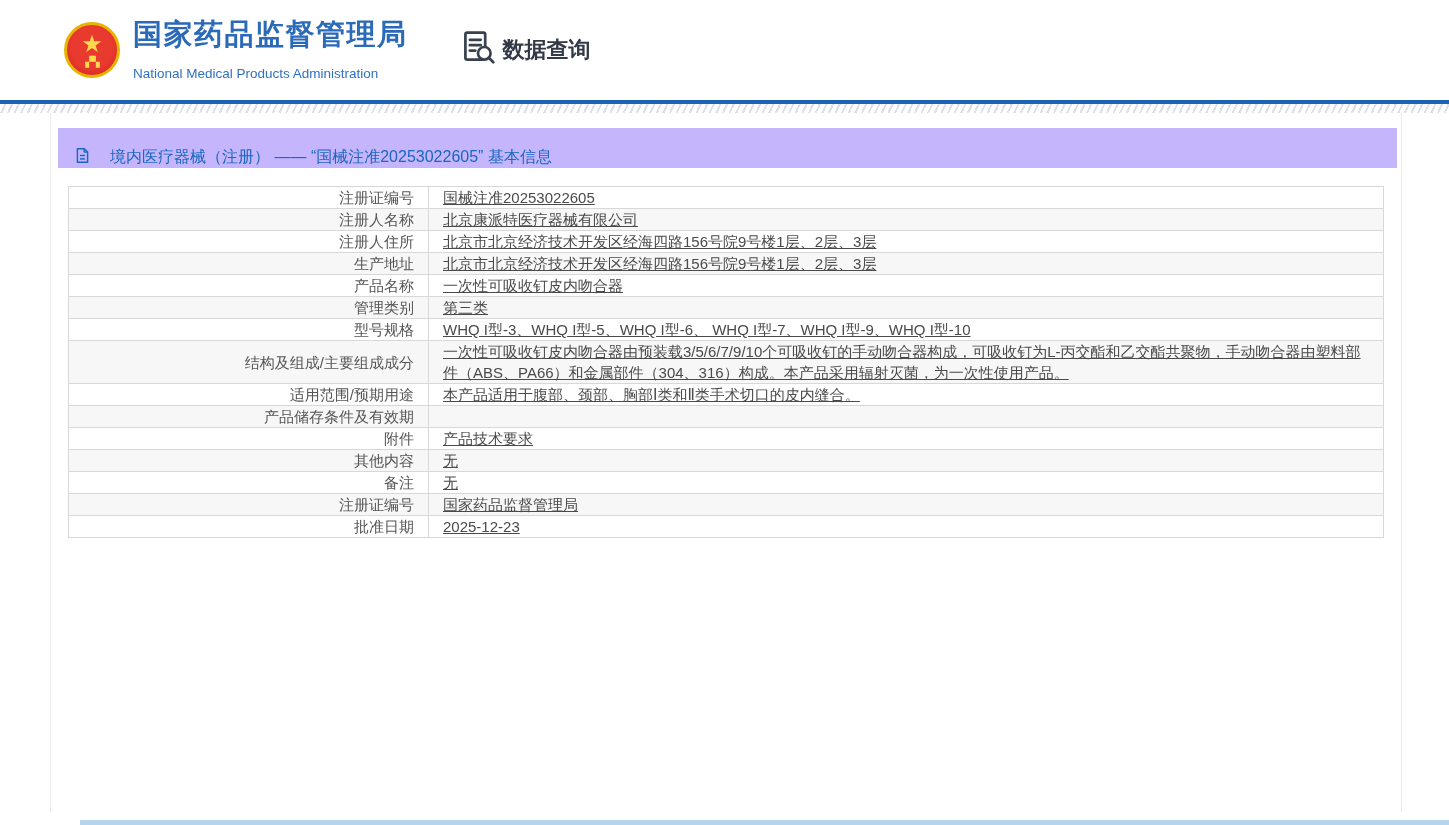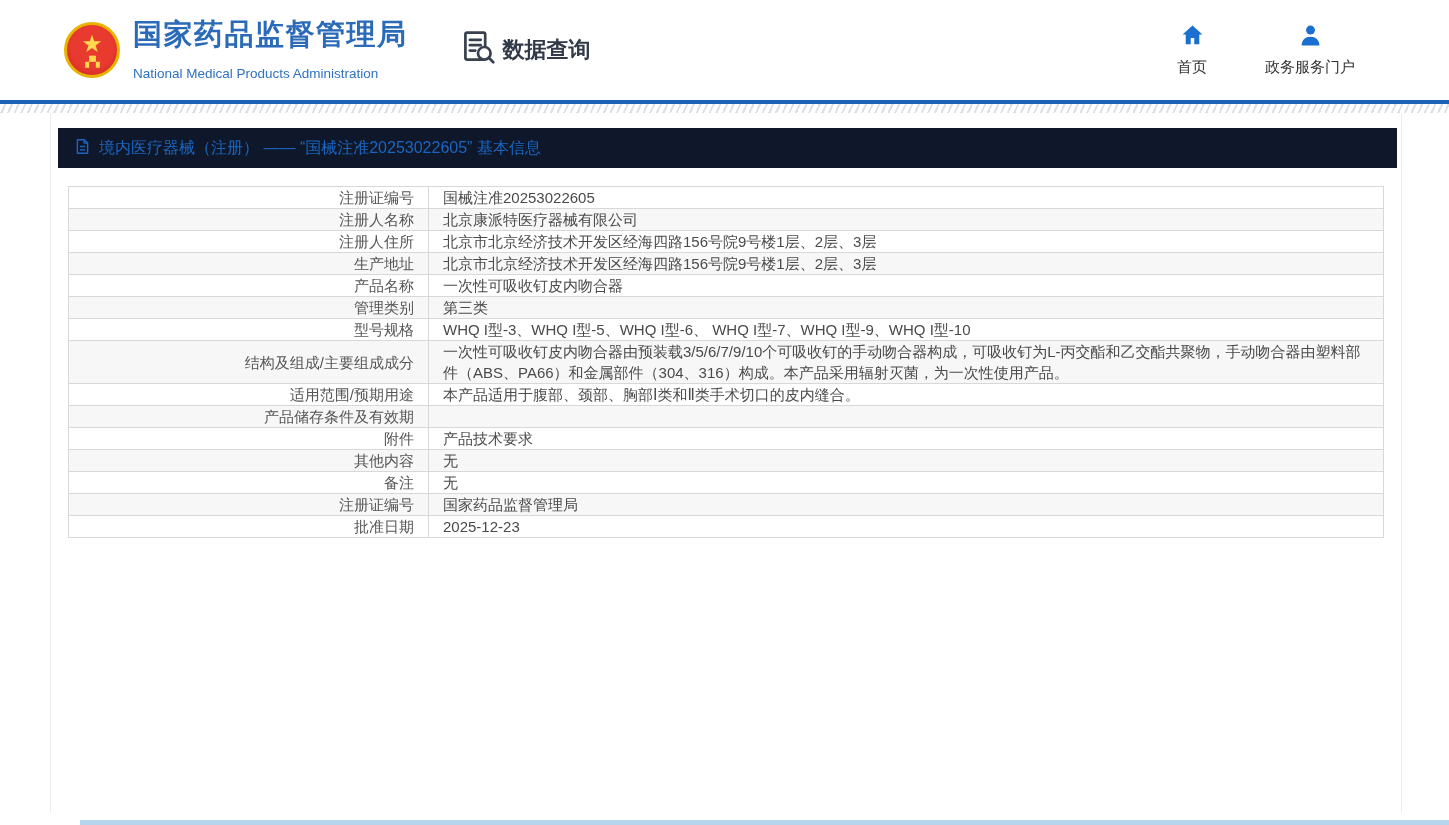--- a/index.html
+++ b/index.html
@@ -33,31 +33,31 @@
   .divider-blue { height:4px; background:#1c63b8; }
   .hatch { height:9px; background:repeating-linear-gradient(115deg,#ffffff 0 4px,#dde1e6 4px 6px); }
 
   
   .card {
     margin-left:50px; width:1352px; height:699px;
     border-left:1px solid #ececec; border-right:1px solid #ececec;
     background:#fff; padding-top:15px; position:relative;
   }
   .breadcrumb-bar {
-    height:40px; margin:0 4px 0 7px; background:#0f172a;
-    display:flex; align-items:center; gap:8px; padding:0 16px;
+    height:40px; margin:0 4px 0 7px; background:#c4b5fd;
+    display:flex; align-items:flex-end; gap:19px; padding:0 16px;
     color:#1a66c0; font-size:16px;
   }
   .breadcrumb-bar svg { flex:0 0 auto; }
 
   table.info { border-collapse:collapse; width:1316px; margin:18px 0 0 17px; font-size:15px; table-layout:fixed; }
   table.info td { border:1px solid #d8d8d8; padding:0 14px; line-height:21px; vertical-align:middle; }
   table.info tr:nth-child(even) { background:#f7f7f7; }
   td.label { width:360px; text-align:right; color:#555; }
-  td.value { color:#4a4a4a; line-height:25px; }
+  td.value { color:#4a4a4a; line-height:25px;text-decoration:underline; }
 
   .bottom-strip { position:absolute; left:80px; right:0; bottom:0; height:5px; background:#b7d4ed; }
 </style>
 </head>
 <body>
 
 <div class="topbar">
   <div class="logo-group">
     <div class="emblem">
       <div class="star">★</div>
@@ -76,39 +76,20 @@
         <line x1="11" y1="12" x2="23" y2="12"></line>
         <line x1="11" y1="18" x2="23" y2="18"></line>
         <line x1="11" y1="24" x2="17" y2="24"></line>
         <circle cx="27" cy="27" r="7" fill="#ffffff"></circle>
         <line x1="32" y1="32" x2="37" y2="37"></line>
       </svg>
     </span>
     <span>数据查询</span>
   </div>
 
-  <div class="top-nav">
-    <div class="nav-item">
-      <span>
-        <svg viewBox="0 0 24 24" width="25" height="25">
-            <path d="M12 2.5l9.5 8.5h-3v9.5h-4.8v-6.2h-3.4v6.2H5.5V11h-3z" fill="#1a6fd0"></path>
-          </svg>
-      </span>
-      <span>首页</span>
-    </div>
-    <div class="nav-item">
-      <span>
-        <svg viewBox="0 0 24 24" width="25" height="25">
-            <circle cx="12" cy="6.8" r="4.3" fill="#1a6fd0"></circle>
-            <path d="M3.5 21.5c0-5.2 3.7-8.2 8.5-8.2s8.5 3 8.5 8.2z" fill="#1a6fd0"></path>
-          </svg>
-      </span>
-      <span>政务服务门户</span>
-    </div>
-  </div>
 </div>
 
 <div class="divider-blue"></div>
 <div class="hatch"></div>
 
 <div class="card">
 
   <div class="breadcrumb-bar">
     <span>
       <svg viewBox="0 0 20 20" width="17" height="17" fill="none" stroke="#1a66c0" stroke-width="1.7" stroke-linejoin="round">

